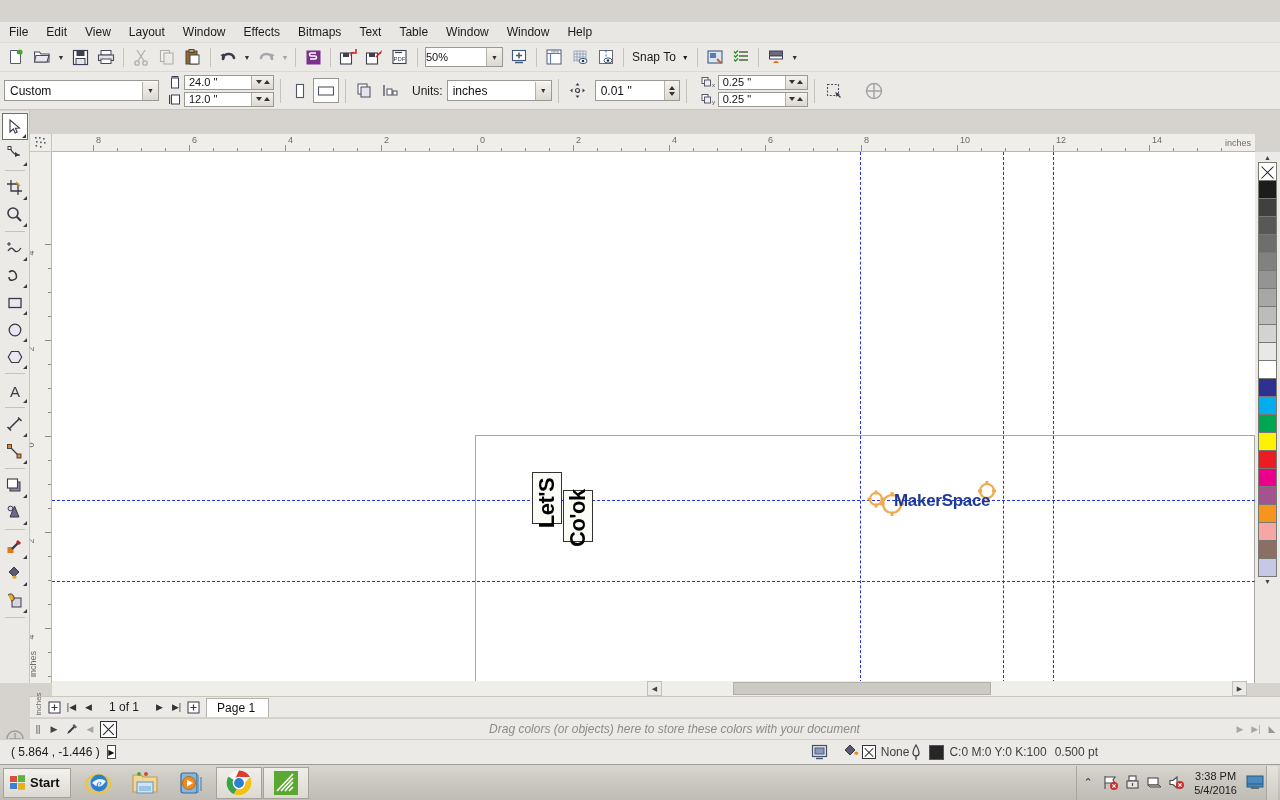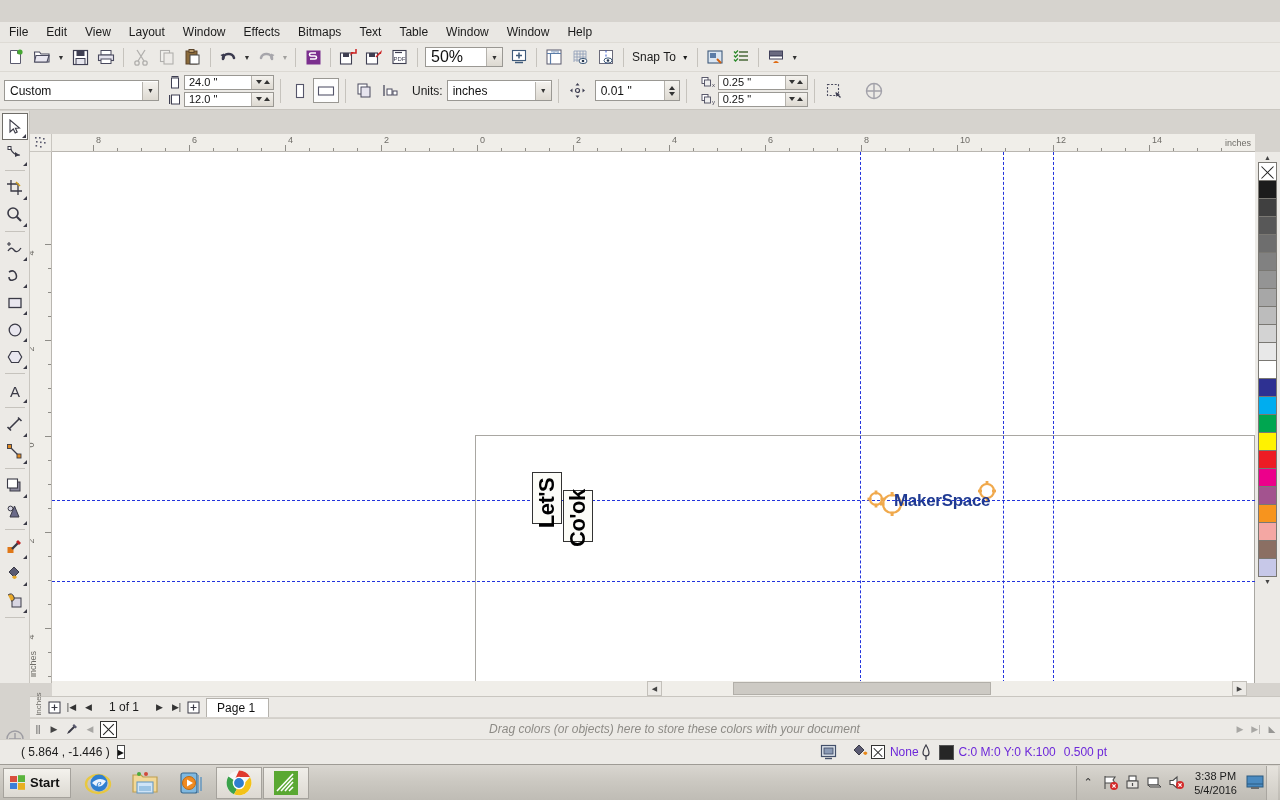--- a/index.html
+++ b/index.html
@@ -68,21 +68,21 @@
   .tb-caret {
     width: 12px; height: 25px; display: flex; align-items: center; justify-content: center;
     font-size: 7px; color: #333;
   }
 
   
   .zoom-combo {
     width: 78px; height: 20px; border: 1px solid #9a9893; background: #fff;
     display: flex; align-items: center; margin: 0 3px;
   }
-  .zoom-combo .val { flex: 1; padding-left: 5px; font-size: 16px; color: #111; }
+  .zoom-combo .val { flex: 1; font-size: 11px; color: #111; }
   .combo-arrow {
     width: 16px; height: 18px; background: linear-gradient(#f4f2ee,#ddd9d1);
     border-left: 1px solid #b5b2ac; display: flex; align-items: center; justify-content: center;
     font-size: 7px; color: #333;
   }
   .snapto {
     display: flex; align-items: center; height: 25px; padding: 0 4px;
     font-size: 12px; color: #1b1b1b;
   }
 
@@ -287,36 +287,36 @@
     width: 16px; height: 18px; display: flex; align-items: center; justify-content: center;
     font-size: 9px; color: #444;
   }
 
   
   .statusbar {
     position: absolute; left: 0; bottom: 36px; width: 1280px; height: 25px;
     background: #eceae6; border-top: 1px solid #d3d0ca;
     display: flex; align-items: center;
   }
-  .coord { font-size: 12px; color: #1b1b1b; padding-left: 21px; white-space: nowrap; }
+  .coord { font-size: 12px; color: #1b1b1b; padding-left: 11px; white-space: nowrap; }
   .sb-smallbtn {
     width: 14px; height: 14px; border: 1px solid #4a4a4a; background: #fff;
     display: flex; align-items: center; justify-content: center; font-size: 8px;
     color: #111; margin-left: 7px;
   }
   .fill-none {
     width: 14px; height: 14px; border: 1px solid #333; background: #fff;
     position: relative; margin-left: 2px;
   }
   .fill-none:before, .fill-none:after {
     content: ""; position: absolute; left: 0; top: 50%; width: 100%; height: 1px; background: #222;
   }
   .fill-none:before { transform: rotate(45deg); }
   .fill-none:after { transform: rotate(-45deg); }
-  .status-txt { font-size: 12px; color: #6d28d9; margin-left: 5px; white-space: nowrap; }
+  .status-txt { font-size: 12px; color: #404040; margin-left: 5px; white-space: nowrap; }
   .outline-sw { width: 15px; height: 15px; background: #262626; border: 1px solid #555; margin-left: 6px; }
 
   
   .taskbar {
     position: absolute; left: 0; bottom: 0; width: 1280px; height: 36px;
     background: linear-gradient(#d9d6d0, #cbc8c1 48%, #bfbcb5);
     border-top: 1px solid #9e9b95;
     display: flex; align-items: center;
   }
   .startbtn {

